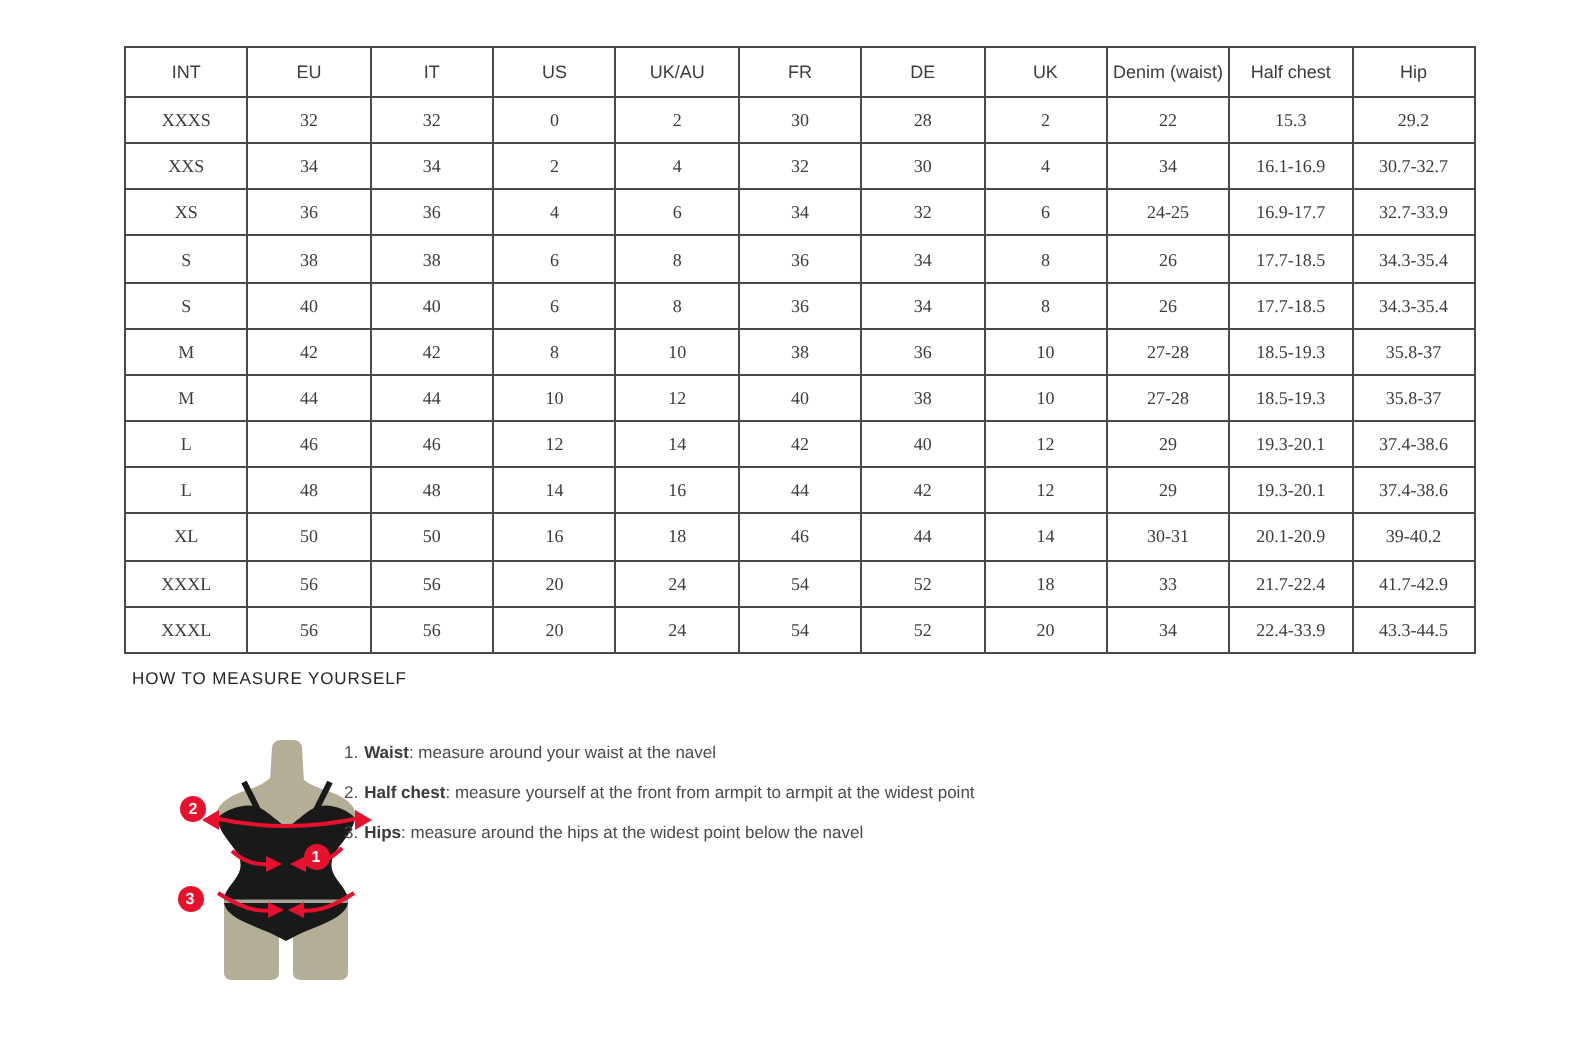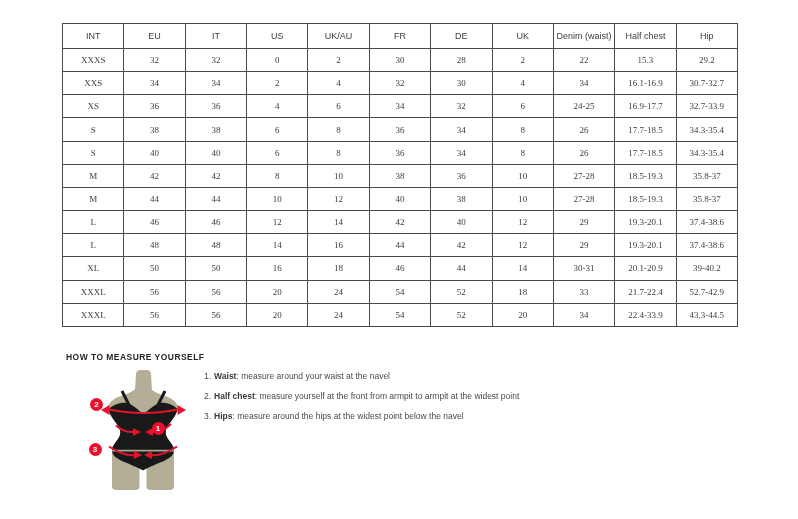--- a/index.html
+++ b/index.html
@@ -17,25 +17,25 @@
   table.size-chart th, table.size-chart td{
     border:1px solid #4a4a4a;
     font-size:9px;font-weight:400;text-align:center;vertical-align:middle;
     padding:0;color:#3c3c3c;white-space:nowrap;overflow:hidden;
   }
   table.size-chart thead tr{height:25px;}
   table.size-chart tbody tr{height:21.5px;font-family:Liberation Serif, serif;}
 
   
   .measure-title{
-    position:absolute;left:66px;top:352px;
-    font-size:8.5px;font-weight:700;letter-spacing:.45px;color:#252525;
+    position:absolute;left:66px;top:334px;
+    font-size:8.5px;font-weight:400;letter-spacing:.45px;color:#252525;
   }
   .steps{position:absolute;left:172px;top:366px;font-size:8.5px;color:#4a4a4a;}
-  .step{height:20px;line-height:20px;white-space:nowrap;margin-left:32px;}
+  .step{height:20px;line-height:20px;white-space:nowrap;}
   .step .num{margin-right:3px;}
   .step b{color:#3a3a3a;}
 
   
   .figure-wrap{position:absolute;left:80px;top:367px;width:120px;height:130px;}
   .figure-wrap svg{position:absolute;left:0;top:0;}
   .badge{
     position:absolute;width:13px;height:13px;border-radius:50%;
     background:#e8112d;color:#fff;font-size:8px;font-weight:700;
     line-height:13px;text-align:center;
@@ -201,21 +201,21 @@
             <td>XXXL</td>
             <td>56</td>
             <td>56</td>
             <td>20</td>
             <td>24</td>
             <td>54</td>
             <td>52</td>
             <td>18</td>
             <td>33</td>
             <td>21.7-22.4</td>
-            <td>52.7-42.9</td>
+            <td>41.7-42.9</td>
           </tr>
           <tr>
             <td>XXXL</td>
             <td>56</td>
             <td>56</td>
             <td>20</td>
             <td>24</td>
             <td>54</td>
             <td>52</td>
             <td>20</td>

